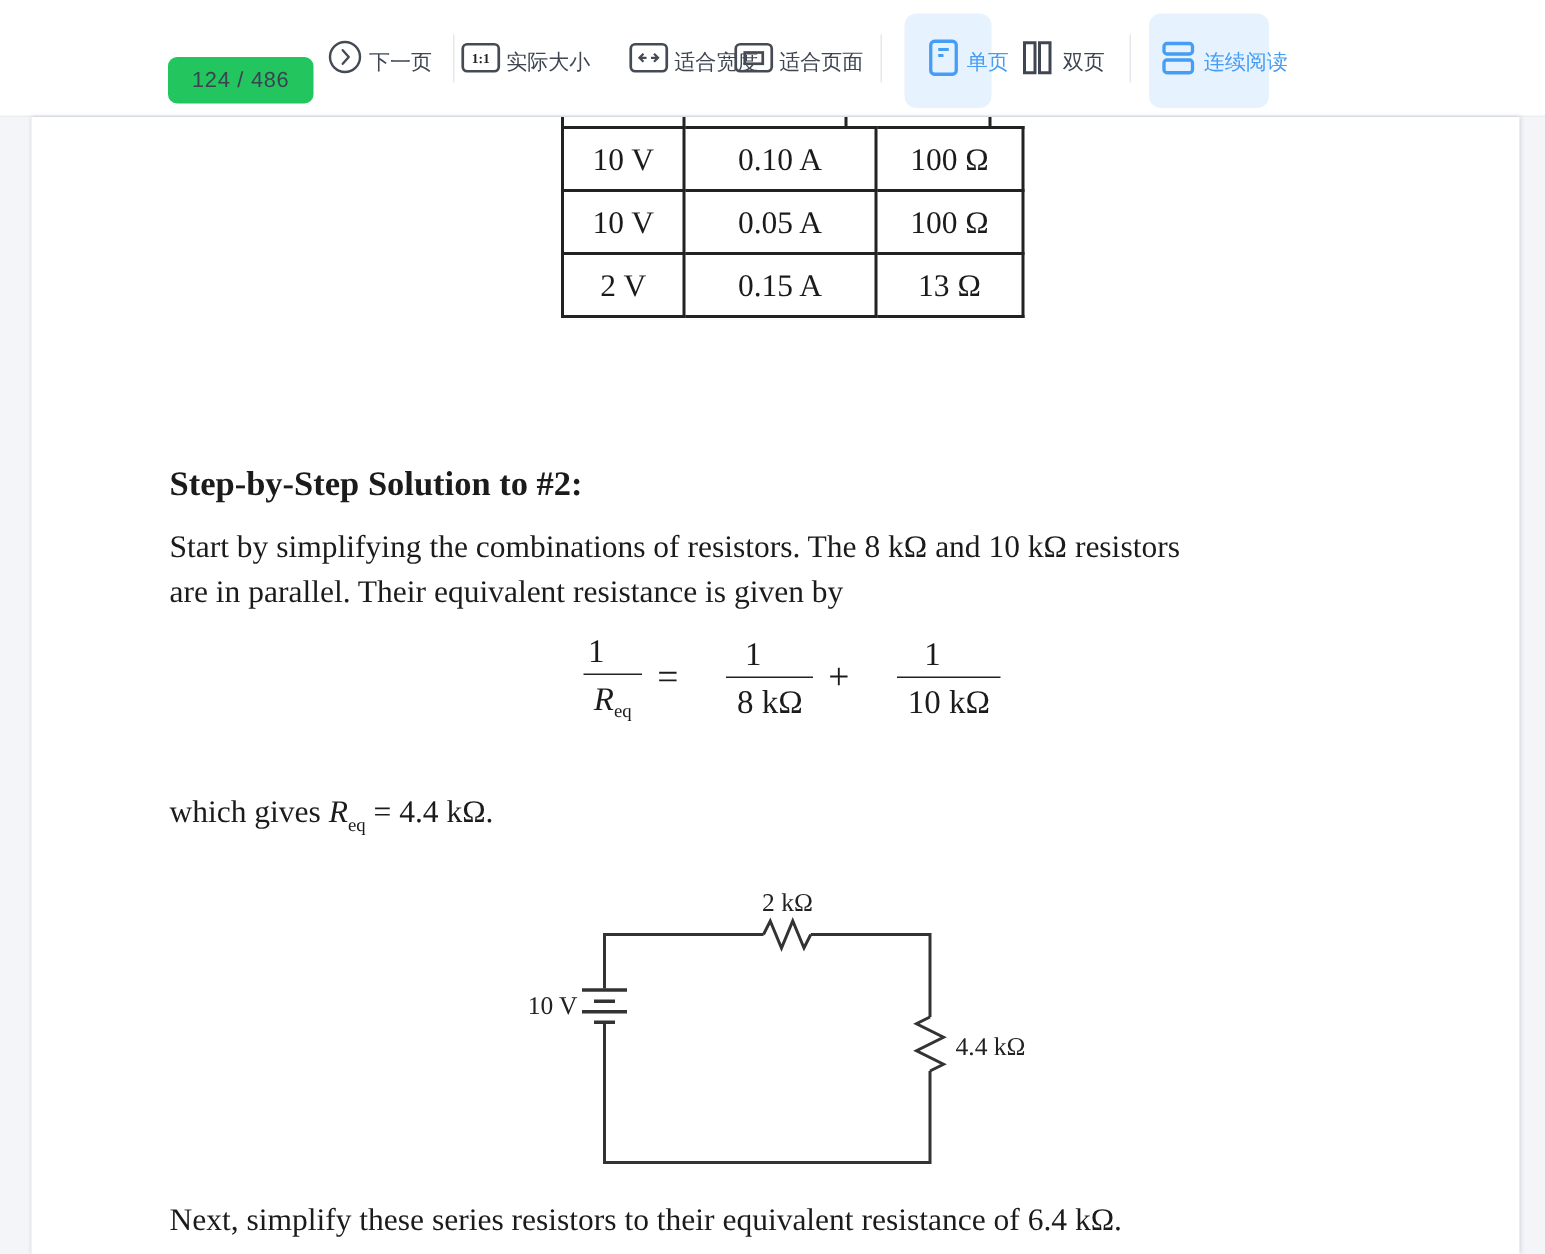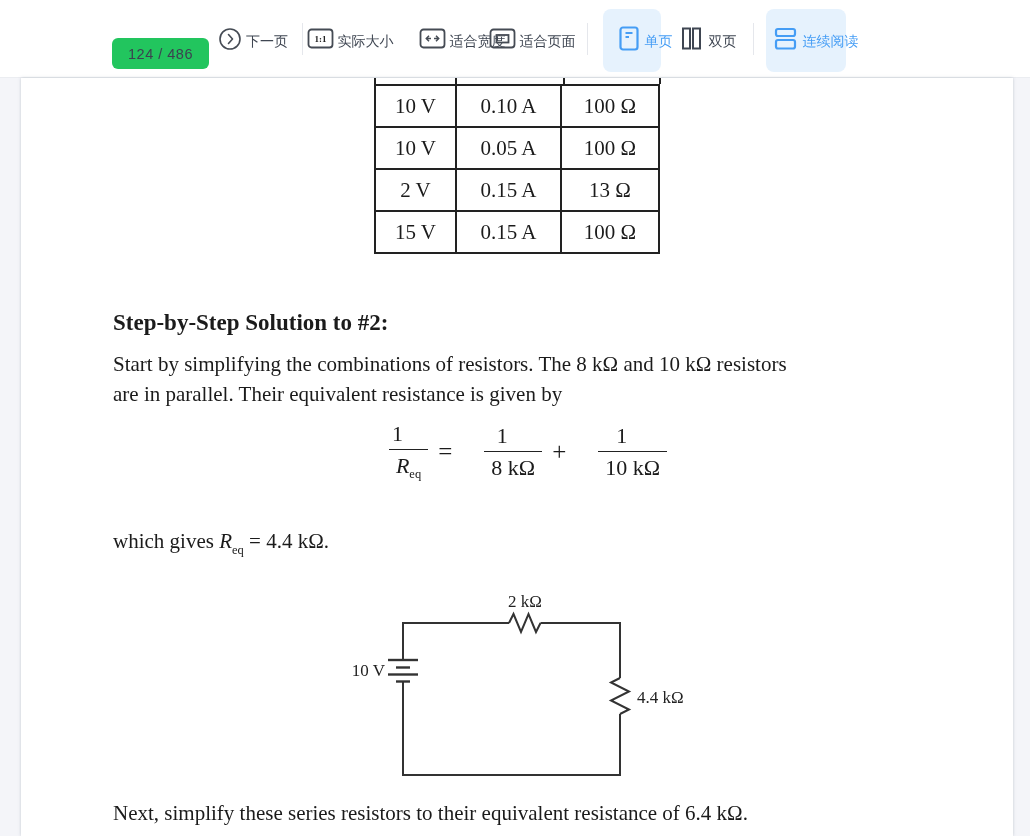--- a/index.html
+++ b/index.html
@@ -24,21 +24,21 @@
   .doc-area { position:relative; width:1030px; height:758px; background:#f4f5f9; }
   .page { position:absolute; left:21px; top:0; width:992px; height:758px; background:#fff;
           box-shadow:0 0 3px rgba(110,120,140,0.35);
           font-family:"Liberation Serif", serif; color:#1b1b1b; }
 
   
   .tbl-stub { position:absolute; width:2px; height:6px; top:0; background:#222; }
   table.ptable { position:absolute; left:353px; top:6px; border-collapse:collapse; }
   table.ptable td { border:2px solid #222; text-align:center; vertical-align:middle;
                     font-size:21px; height:42px; padding:0; }
-  td.c1 { width:81px; } td.c2 { width:105px;margin-left:48px; } td.c3 { width:98px; }
+  td.c1 { width:81px; } td.c2 { width:128px;margin-left:48px; } td.c3 { width:98px; }
 
   .heading { position:absolute; left:92px; top:232px; font-size:23px; font-weight:bold; }
   .para { position:absolute; left:92px; top:272px; font-size:21px; line-height:29.5px; }
   .para2 { position:absolute; left:92px; top:723px; font-size:21px; }
 
   
   .formula-row { position:absolute; left:0; top:345px; width:100%; display:flex;
                  justify-content:center; align-items:center; font-size:22px; }
   .frac { display:inline-flex; flex-direction:column; align-items:center; }
   .frac .num { padding:0 4px 4px; line-height:22px; }
@@ -154,25 +154,20 @@
       <tr>
         <td class="c1">10 V</td>
         <td class="c2">0.05 A</td>
         <td class="c3">100 Ω</td>
       </tr>
       <tr>
         <td class="c1">2 V</td>
         <td class="c2">0.15 A</td>
         <td class="c3">13 Ω</td>
       </tr>
-      <tr>
-        <td class="c1">15 V</td>
-        <td class="c2">0.15 A</td>
-        <td class="c3">100 Ω</td>
-      </tr>
     </tbody>
       </table>
 
     <div class="heading">Step-by-Step Solution to #2:</div>
 
     <div class="para">
       <span>Start by simplifying the combinations of resistors. The 8 kΩ and 10 kΩ resistors</span><br>
       <span>are in parallel. Their equivalent resistance is given by</span>
     </div>
 

